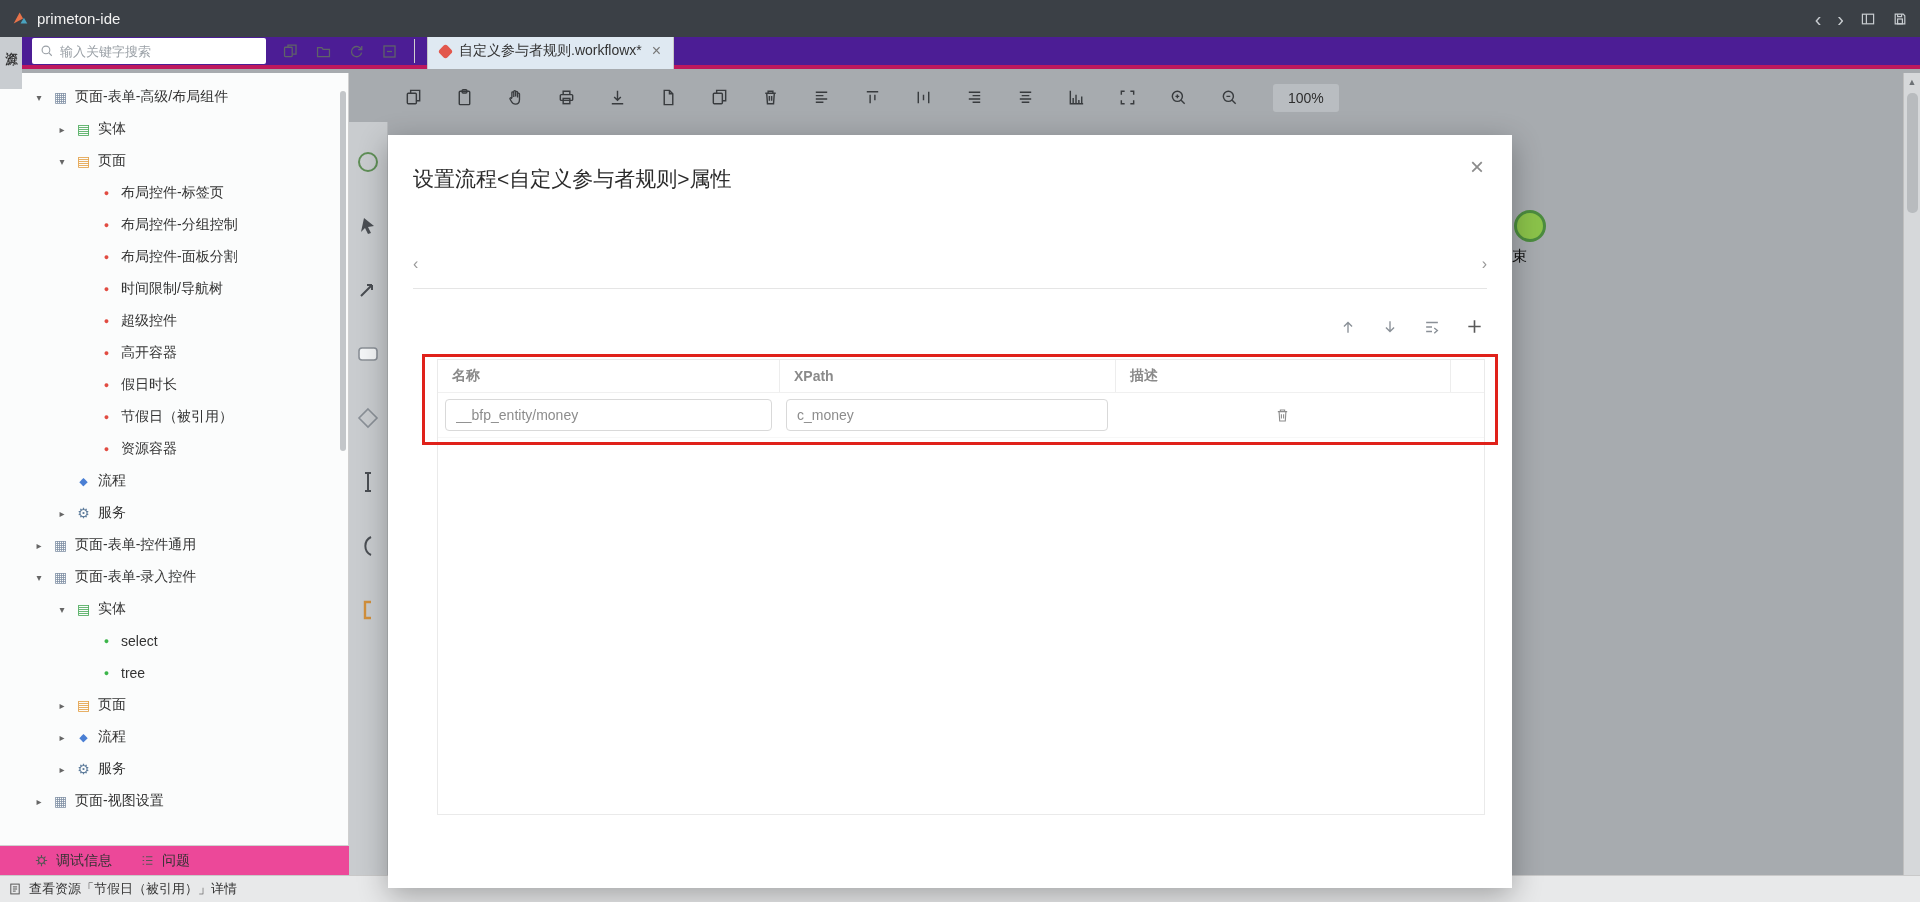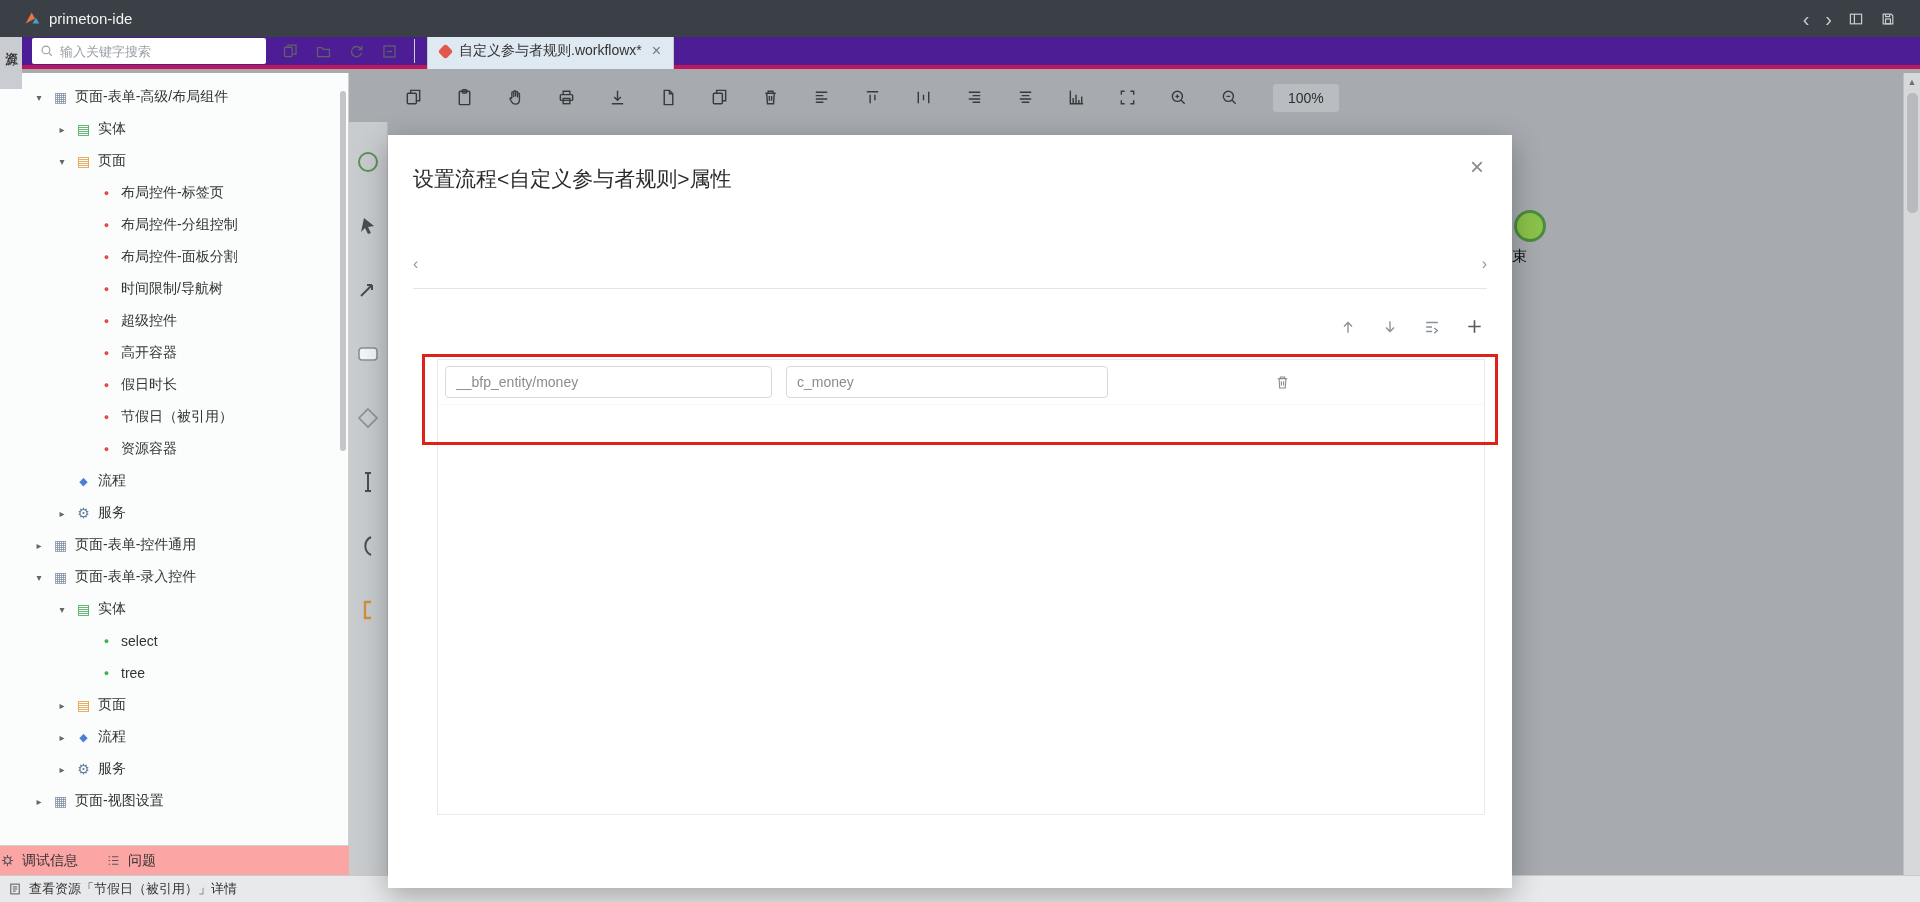--- a/index.html
+++ b/index.html
@@ -1,21 +1,21 @@
 <!DOCTYPE html>
 <html><head>
 <meta charset="utf-8">
 <style>
   *{margin:0;padding:0;box-sizing:border-box}
   html,body{width:1920px;height:902px}
   body{position:relative;overflow:hidden;font-family:"Liberation Sans","DejaVu Sans",sans-serif;background:#a7abaf}
   svg{display:block}
 
   
-  .titlebar{position:absolute;top:0;left:0;right:0;height:37px;background:#3b4046;display:flex;align-items:center;padding:0 24px;color:#fff;z-index:30}
+  .titlebar{position:absolute;top:0;left:0;right:0;height:37px;background:#3b4046;display:flex;align-items:center;padding:0 12px;color:#fff;z-index:30}
   .app-title{font-size:15px;margin-left:8px;color:#f2f2f2}
   .tb-right{margin-left:auto;display:flex;gap:16px;align-items:center;color:#c8ccd0;font-size:20px;line-height:1}
   .tb-right .glyph{cursor:default}
 
   
   .header2{position:absolute;top:37px;left:0;right:0;height:32px;background:#4c1d95;border-bottom:4px solid #be185d;display:flex;align-items:center;padding-left:32px;z-index:20}
   .res-tab{position:absolute;left:0;top:37px;width:22px;height:52px;background:#c9cdd1;color:#2b2b2b;display:flex;align-items:flex-start;justify-content:center;z-index:25;font-size:13px;padding-top:4px}
   .res-tab span{writing-mode:vertical-rl;letter-spacing:2px}
   .search-box{width:234px;height:26px;background:#fff;border-radius:2px;display:flex;align-items:center;padding:0 8px;gap:6px}
   .search-box input{border:0;outline:0;flex:1;font-size:13px;color:#333;background:transparent;font-family:inherit}
@@ -31,21 +31,21 @@
   .tree{padding-top:8px}
   .tree-row{height:32px;display:flex;align-items:center;gap:6px;font-size:14px;color:#333;white-space:nowrap}
   .t-arrow{width:14px;font-size:10px;color:#666;text-align:center;flex:0 0 auto}
   .t-icon{width:17px;height:17px;display:inline-flex;align-items:center;justify-content:center;font-size:14px;flex:0 0 auto}
   .i-pkg{color:#7f8fa4}.i-entity{color:#3fa44e}.i-page{color:#e29a3a}.i-service{color:#5f7d9c}
   .i-flow{color:#4a7fd4;font-size:11px}
   .i-dot-red{color:#e14b41;font-size:9px}.i-dot-green{color:#3cb54a;font-size:9px}
   .tree-scroll{position:absolute;right:2px;top:18px;width:6px;height:360px;background:#c3c6c9;border-radius:3px}
 
   
-  .debug-bar{position:absolute;left:0;bottom:27px;width:349px;height:30px;background:#fca5a5;border-top:1px solid #d0d0d0;display:flex;align-items:center;gap:28px;font-size:14px;color:#333;z-index:6}
+  .debug-bar{position:absolute;left:0;bottom:27px;width:349px;height:30px;background:#ec4899;border-top:1px solid #d0d0d0;display:flex;align-items:center;gap:28px;padding-left:34px;font-size:14px;color:#333;z-index:6}
   .debug-item{display:flex;align-items:center;gap:7px}
   .status-bar{position:absolute;left:0;right:0;bottom:0;height:27px;background:#e8e9ea;border-top:1px solid #c9c9c9;display:flex;align-items:center;gap:7px;padding-left:8px;font-size:13px;color:#333;z-index:4}
 
   
   .canvas{position:absolute;left:349px;top:73px;right:0;bottom:0;background:#a7abaf;z-index:1}
   .cv-toolbar{position:absolute;top:0;left:0;right:17px;height:49px;display:flex;align-items:center;gap:32px;padding-left:55px}
   .cvi{width:19px;height:19px;flex:0 0 auto}
   .zoom-chip{background:#b9bdc1;border-radius:3px;padding:6px 15px;font-size:14px;color:#2e2e2e;margin-left:2px}
   .palette{position:absolute;left:0;top:49px;width:39px;bottom:0;background:#c9cccf;border-right:1px solid #b6b9bc;display:flex;flex-direction:column;align-items:center;padding-top:28px;gap:40px}
   .pal{width:24px;height:24px}
@@ -406,20 +406,26 @@
         <path d="M3.5 5h13M3.5 10h6.5M3.5 15h6.5M12.5 11l3.5 3-3.5 3"></path>
       </svg>
     <svg width="19" height="19" viewBox="0 0 20 20" fill="none" stroke="#595959" stroke-width="1.7">
         <path d="M10 3.5v13M3.5 10h13"></path>
       </svg>
   </div>
 
   <div class="table-annotation"></div>
 
   <div class="var-table">
+    <div class="var-head">
+      <span class="hcell">名称</span>
+      <span class="hcell">XPath</span>
+      <span class="hcell">描述</span>
+      <span class="hcell"></span>
+    </div>
     <div>
         <div class="var-row">
           <div class="var-cell">
             <input class="var-input " readonly="" value="__bfp_entity/money" style="">
           </div>
           <div class="var-cell">
             <input class="var-input " readonly="" value="c_money" style="">
           </div>
           <div class="var-cell del-cell">
             <span style="display:inline-flex;cursor:default">

